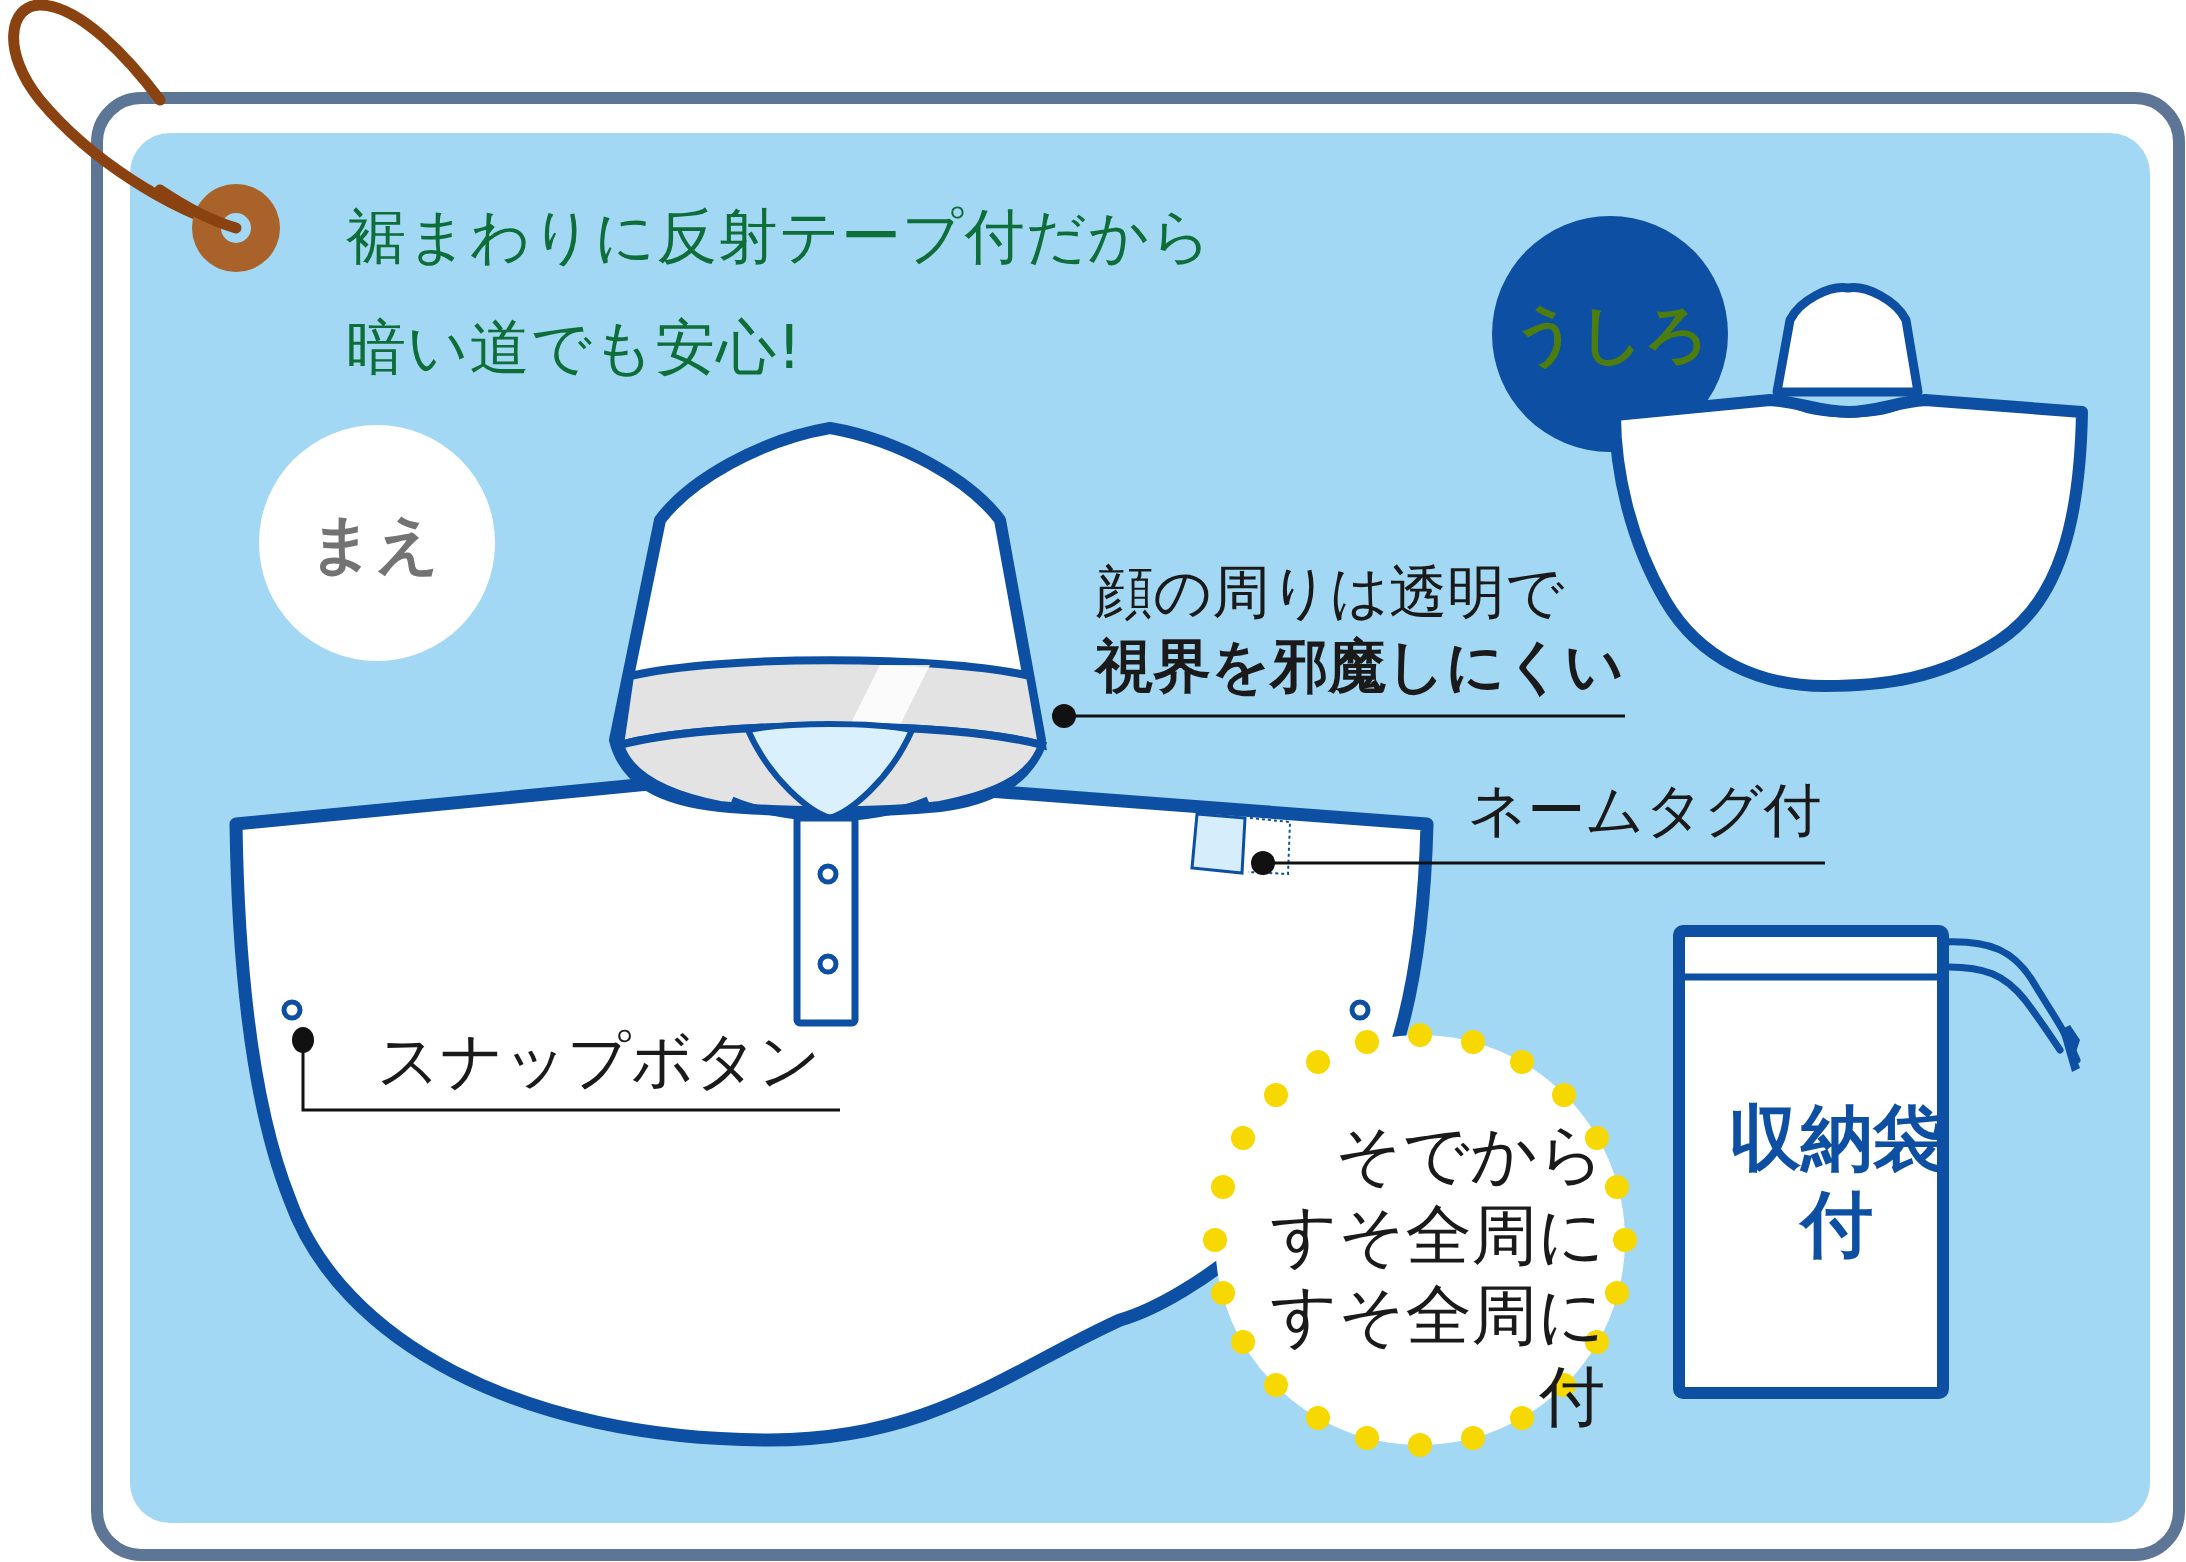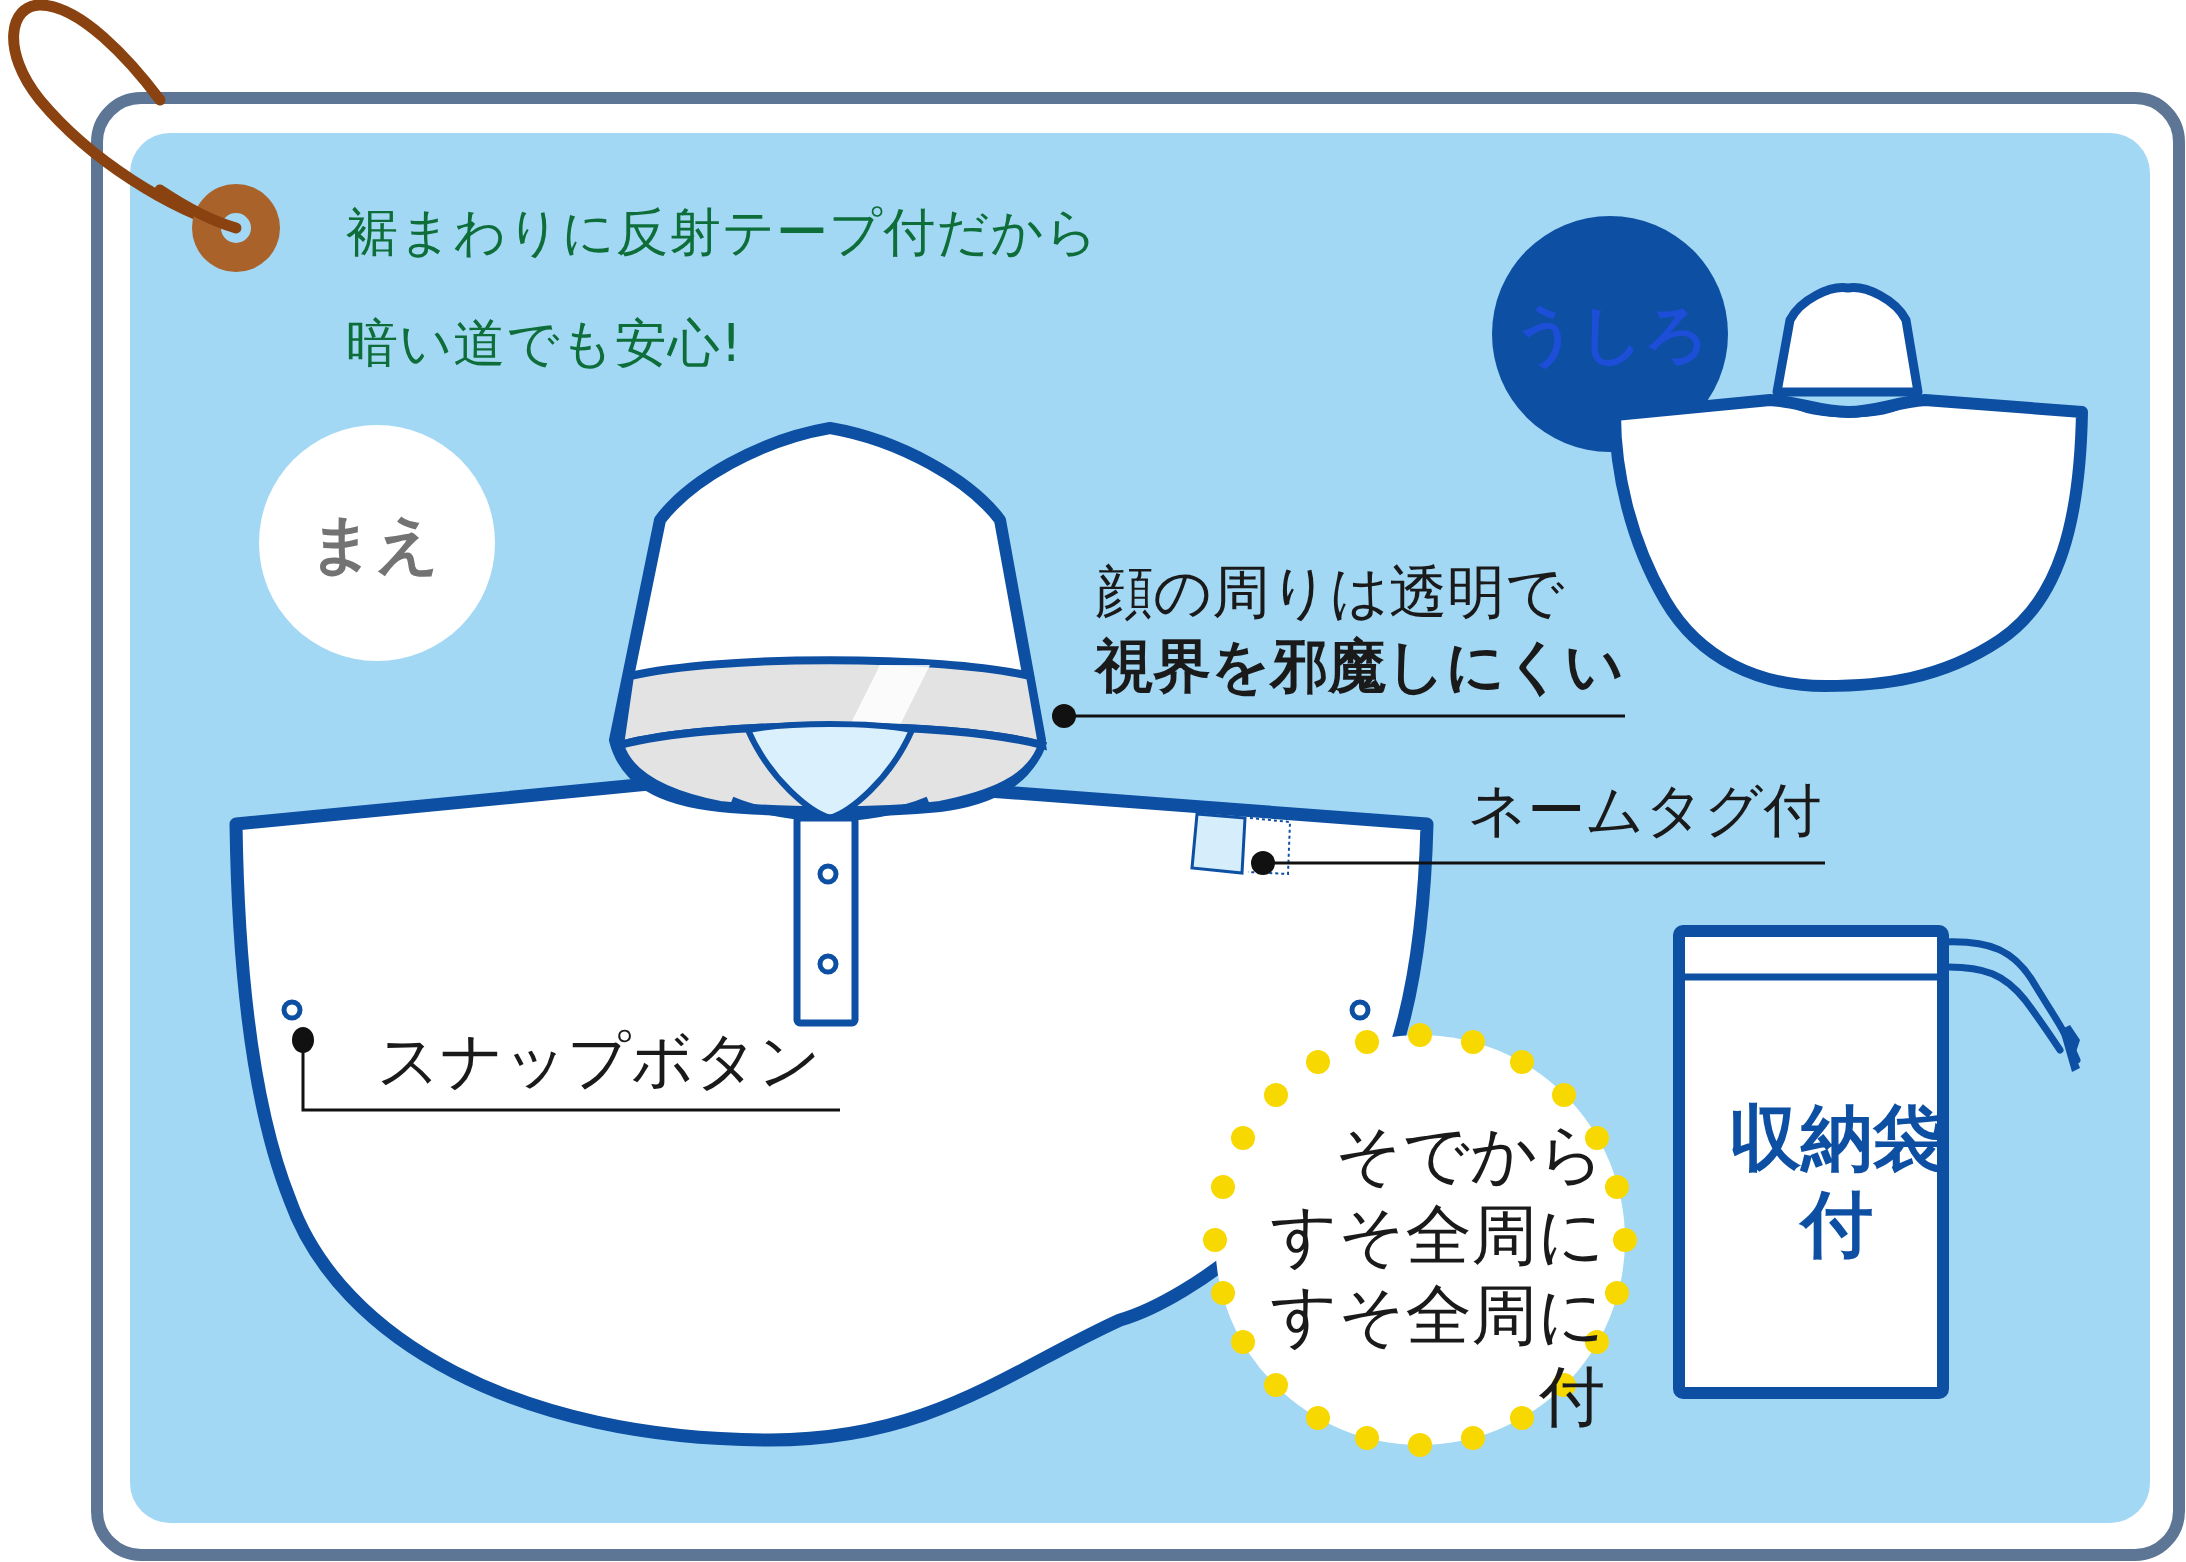--- a/index.html
+++ b/index.html
@@ -1,19 +1,19 @@
 <!DOCTYPE html>
 <html><head>
 <meta charset="utf-8">
 <style>
   html, body { margin:0; padding:0; background:#ffffff; }
   body { width:2186px; height:1562px; position:relative; overflow:hidden; font-family:"DejaVu Sans", sans-serif; }
   #stage { position:absolute; left:0; top:0; width:2186px; height:1562px; }
   .txt { position:absolute; white-space:nowrap; line-height:1; }
-  .headline { color:#0e6e3a; font-size:52px; letter-spacing:1px; }
+  .headline { color:#0e6e3a; font-size:60px; letter-spacing:1px; }
   .label-dark { color:#1a1a1a; font-size:58px; }
   .bubble-label { font-weight:bold; font-size:64px; }
   .yellow-text { color:#1a1a1a; font-size:66px; text-align:center; line-height:1.22; }
   .bag-text { color:#0d4fa2; font-weight:bold; font-size:72px; text-align:center; line-height:1.2; }
 </style>
 </head>
 <body>
 
 <div id="stage">
 
@@ -122,21 +122,21 @@
       <path d="M 1943 942 C 1990 940, 2015 950, 2035 985 C 2050 1010, 2065 1030, 2077 1060" fill="none" stroke="#0d4fa2" stroke-width="7" stroke-linecap="round"></path>
       <path d="M 1943 967 C 1985 966, 2005 975, 2025 1000 C 2040 1020, 2050 1035, 2060 1050" fill="none" stroke="#0d4fa2" stroke-width="7" stroke-linecap="round"></path>
       <path d="M 2060 1030 L 2070 1025 L 2080 1040 L 2075 1055 L 2080 1068 L 2072 1072 Z" fill="#0d4fa2"></path>
     </g>
   </svg>
 
   <div class="txt headline" style="left:346px;top:206px;">裾まわりに反射テープ付だから</div>
   <div class="txt headline" style="left:346px;top:317px;">暗い道でも安心!</div>
 
   <div class="txt bubble-label" style="left:309px;top:512px;color:#737373;">まえ</div>
-  <div class="txt bubble-label" style="left:1513px;top:302px;color:#1d4ed8;">うしろ</div>
+  <div class="txt bubble-label" style="left:1513px;top:302px;color:#4d7c0f;">うしろ</div>
 
   <div class="txt label-dark" style="left:1095px;top:563px;">顔の周りは透明で</div>
   <div class="txt label-dark" style="left:1095px;top:637px;font-weight:bold;">視界を邪魔しにくい</div>
   <div class="txt label-dark" style="left:1468px;top:781px;text-align:right;">ネームタグ付</div>
   <div class="txt label-dark" style="left:377px;top:1030px;font-size:62px;">スナップボタン</div>
 
   <div class="txt yellow-text" style="left:1235px;top:1115px;width:370px;text-align:right;">
     <div>そでから</div>
     <div>すそ全周に</div>
     <div>すそ全周に</div>

